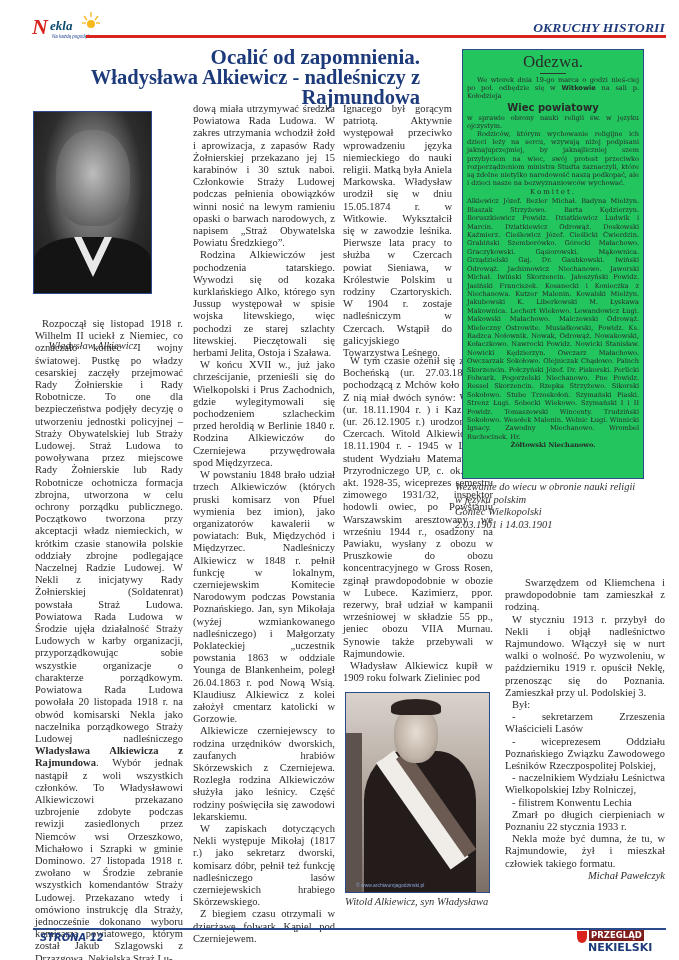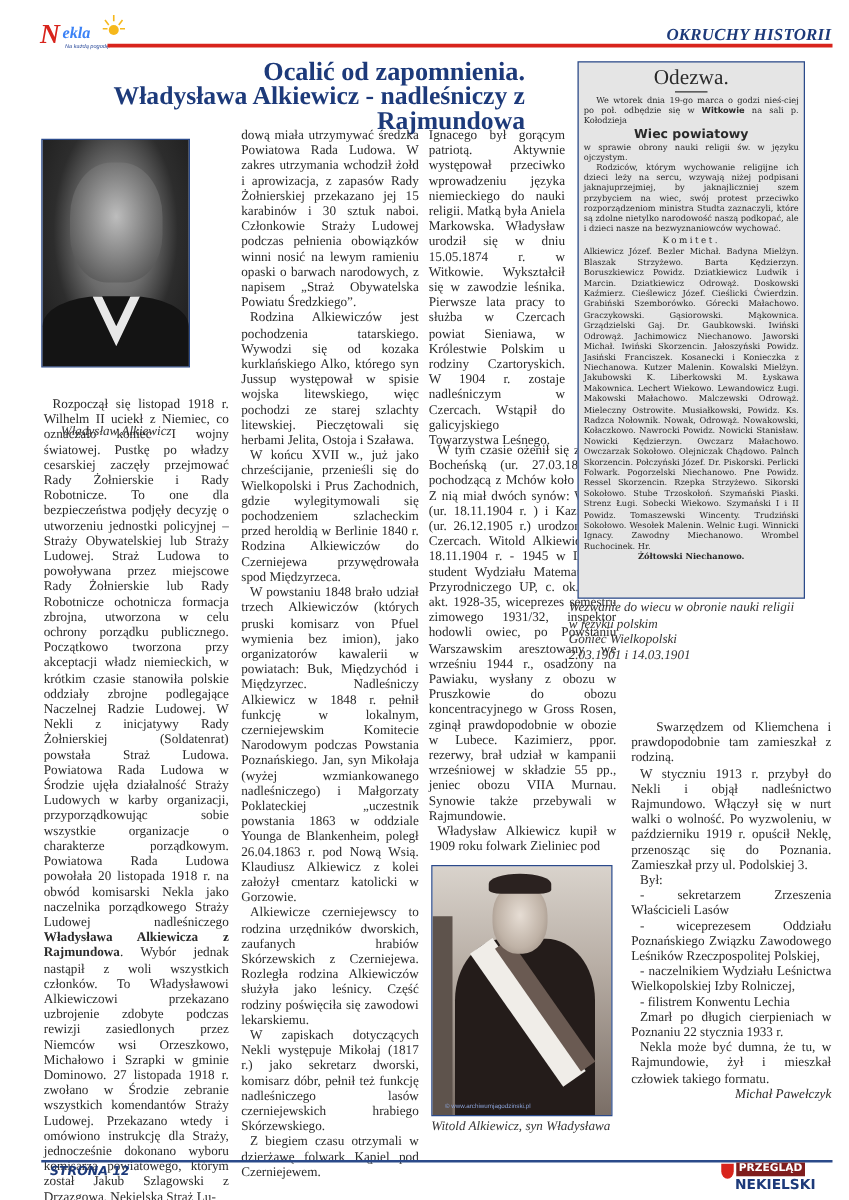--- a/index.html
+++ b/index.html
@@ -1,21 +1,21 @@
 <!DOCTYPE html>
 <html><head>
 <meta charset="utf-8">
 <style>
   html,body{margin:0;padding:0;background:#fff;}
   body{width:679px;height:960px;position:relative;overflow:hidden;font-family:"DejaVu Serif","Liberation Serif",serif;color:#222;}
   .abs{position:absolute;}
   
   .logo{left:32px;top:12px;width:80px;height:30px;}
   .logo-n{position:absolute;left:0;top:2px;font-family:"Liberation Serif",serif;font-style:italic;font-weight:bold;font-size:22px;color:#d8241c;}
-  .logo-ekla{position:absolute;left:18px;top:6px;font-family:"Liberation Serif",serif;font-style:italic;font-weight:bold;font-size:13px;color:#3b82f6;}
+  .logo-ekla{position:absolute;left:18px;top:6px;font-family:"Liberation Serif",serif;font-style:italic;font-weight:bold;font-size:13px;color:#0c4a6e;}
   .logo-sun{position:absolute;left:50px;top:0;width:18px;height:18px;}
   .logo-tag{position:absolute;left:20px;top:22px;font-family:"Liberation Sans",sans-serif;font-size:4.5px;color:#2a4a9a;font-style:italic;}
   .section-title{right:14px;top:20px;font-family:"Liberation Serif",serif;font-style:italic;font-weight:bold;font-size:13.5px;color:#1d3a7a;letter-spacing:0.2px;}
   .red-rule{left:86px;right:13px;top:35px;height:3px;background:#d8241c;}
   
   .headline{left:38px;top:47px;width:382px;text-align:right;font-family:"Liberation Serif",serif;font-weight:bold;color:#1d3a7a;line-height:20px;}
   .headline .l1{font-size:21px;}
   .headline .l2{font-size:20.5px;}
   
   .col{font-family:"Liberation Serif",serif;font-size:10.55px;line-height:12.2px;text-align:justify;color:#2b2b2b;}
@@ -35,21 +35,21 @@
   .photo2{left:345px;top:692px;width:143px;height:199px;border:1.5px solid #2b4a8a;background:linear-gradient(180deg,#d9d3cc 0%,#b8aea5 40%,#7a6e66 100%);overflow:hidden;}
   .photo2 .body{position:absolute;left:18px;top:58px;width:112px;height:141px;background:#241c1a;border-radius:35% 35% 0 0;}
   .photo2 .face{position:absolute;left:48px;top:14px;width:44px;height:56px;border-radius:45%;background:radial-gradient(ellipse at 50% 45%,#e6ddd4 0%,#bfb2a6 60%,#8d7f75 100%);}
   .photo2 .cap{position:absolute;left:45px;top:6px;width:50px;height:16px;border-radius:50% 50% 20% 20%;background:#2b2220;}
   .photo2 .sash{position:absolute;left:30px;top:70px;width:22px;height:130px;background:#f0ede8;transform:rotate(-35deg);transform-origin:top left;}
   .photo2 .sash2{position:absolute;left:50px;top:66px;width:14px;height:120px;background:#6a5a52;transform:rotate(-35deg);transform-origin:top left;}
   .photo2 .flag{position:absolute;left:0;top:40px;width:16px;height:159px;background:#5e534c;}
   .photo2 .wm{position:absolute;left:10px;bottom:4px;font-family:"Liberation Sans",sans-serif;font-size:5px;color:#8aa2d8;}
   .caption2{left:345px;top:896px;width:150px;font-family:"Liberation Serif",serif;font-style:italic;font-size:10.5px;color:#333;}
   
-  .odezwa{left:462px;top:49px;width:180px;height:428px;border:1.5px solid #2b4a8a;background:#e5e5e5;font-family:"DejaVu Serif",serif;color:#2a2a2a;}
+  .odezwa{left:462px;top:49px;width:180px;height:428px;border:1.5px solid #2b4a8a;background:#22c55e;font-family:"DejaVu Serif",serif;color:#2a2a2a;}
   .odezwa .ttl{text-align:center;font-family:"Liberation Serif",serif;font-size:17px;margin-top:2px;}
   .odezwa .rule{width:26px;height:1px;background:#333;margin:1px auto 2px;}
   .odezwa .txt{font-size:6.6px;line-height:8.2px;padding:0 4px;text-align:justify;}
   .odezwa .txt p{margin:0;text-indent:10px;}
   .odezwa .wiec{text-align:center;font-family:"DejaVu Sans",sans-serif;font-weight:bold;font-size:10px;margin:1px 0;}
   .odezwa .kom{text-align:center;letter-spacing:2px;font-size:7px;margin:1px 0;}
   .odezwa .names{font-size:6.6px;line-height:8.4px;padding:0 4px;text-align:justify;}
   .odezwa .names .last{display:block;text-align:center;font-weight:bold;}
   .b{font-family:"DejaVu Sans",sans-serif;font-weight:bold;}
   .caption3{left:455px;top:481px;width:210px;font-family:"Liberation Serif",serif;font-style:italic;font-size:10.5px;line-height:12.5px;color:#333;}

